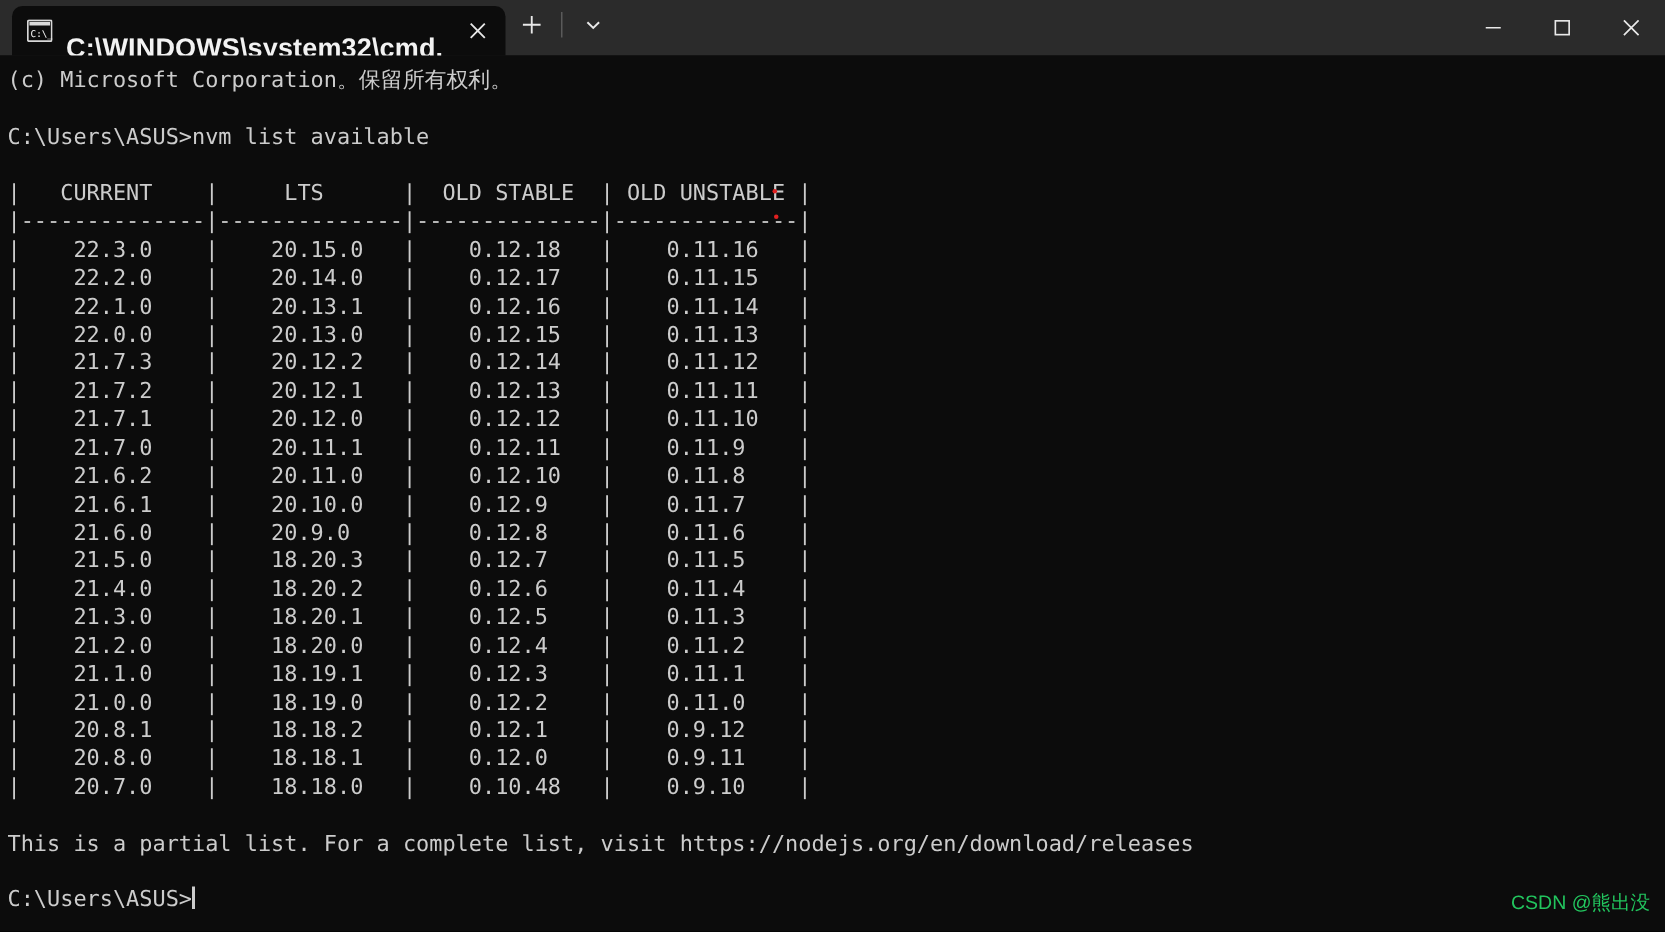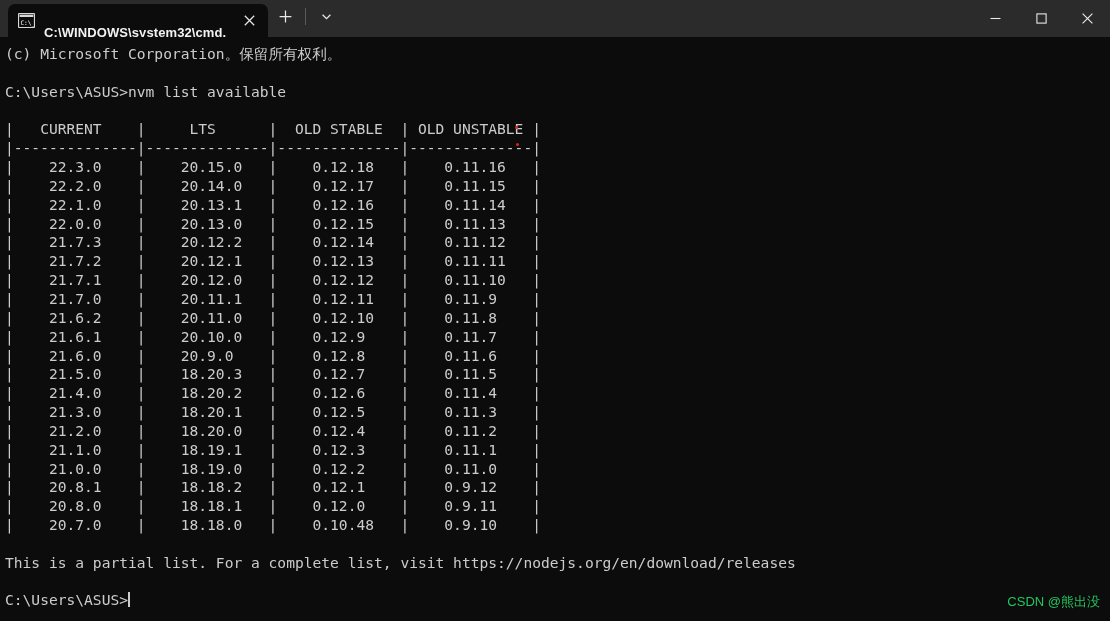--- a/index.html
+++ b/index.html
@@ -46,21 +46,21 @@
   }
   .tab-icon {
     width: 17px;
     height: 15px;
     flex: 0 0 auto;
     margin-right: 9px;
     display: block;
   }
   .tab-title {
     font-family: "Liberation Sans", sans-serif;
-    font-size: 13px;
+    font-size: 18px;
     font-weight: 700;
     color: #f2f2f2;
     white-space: nowrap;
     overflow: hidden;
     letter-spacing: 0.1px;
     margin-top: 23px;
   }
   .tab-close {
     width: 26px;
     height: 26px;

